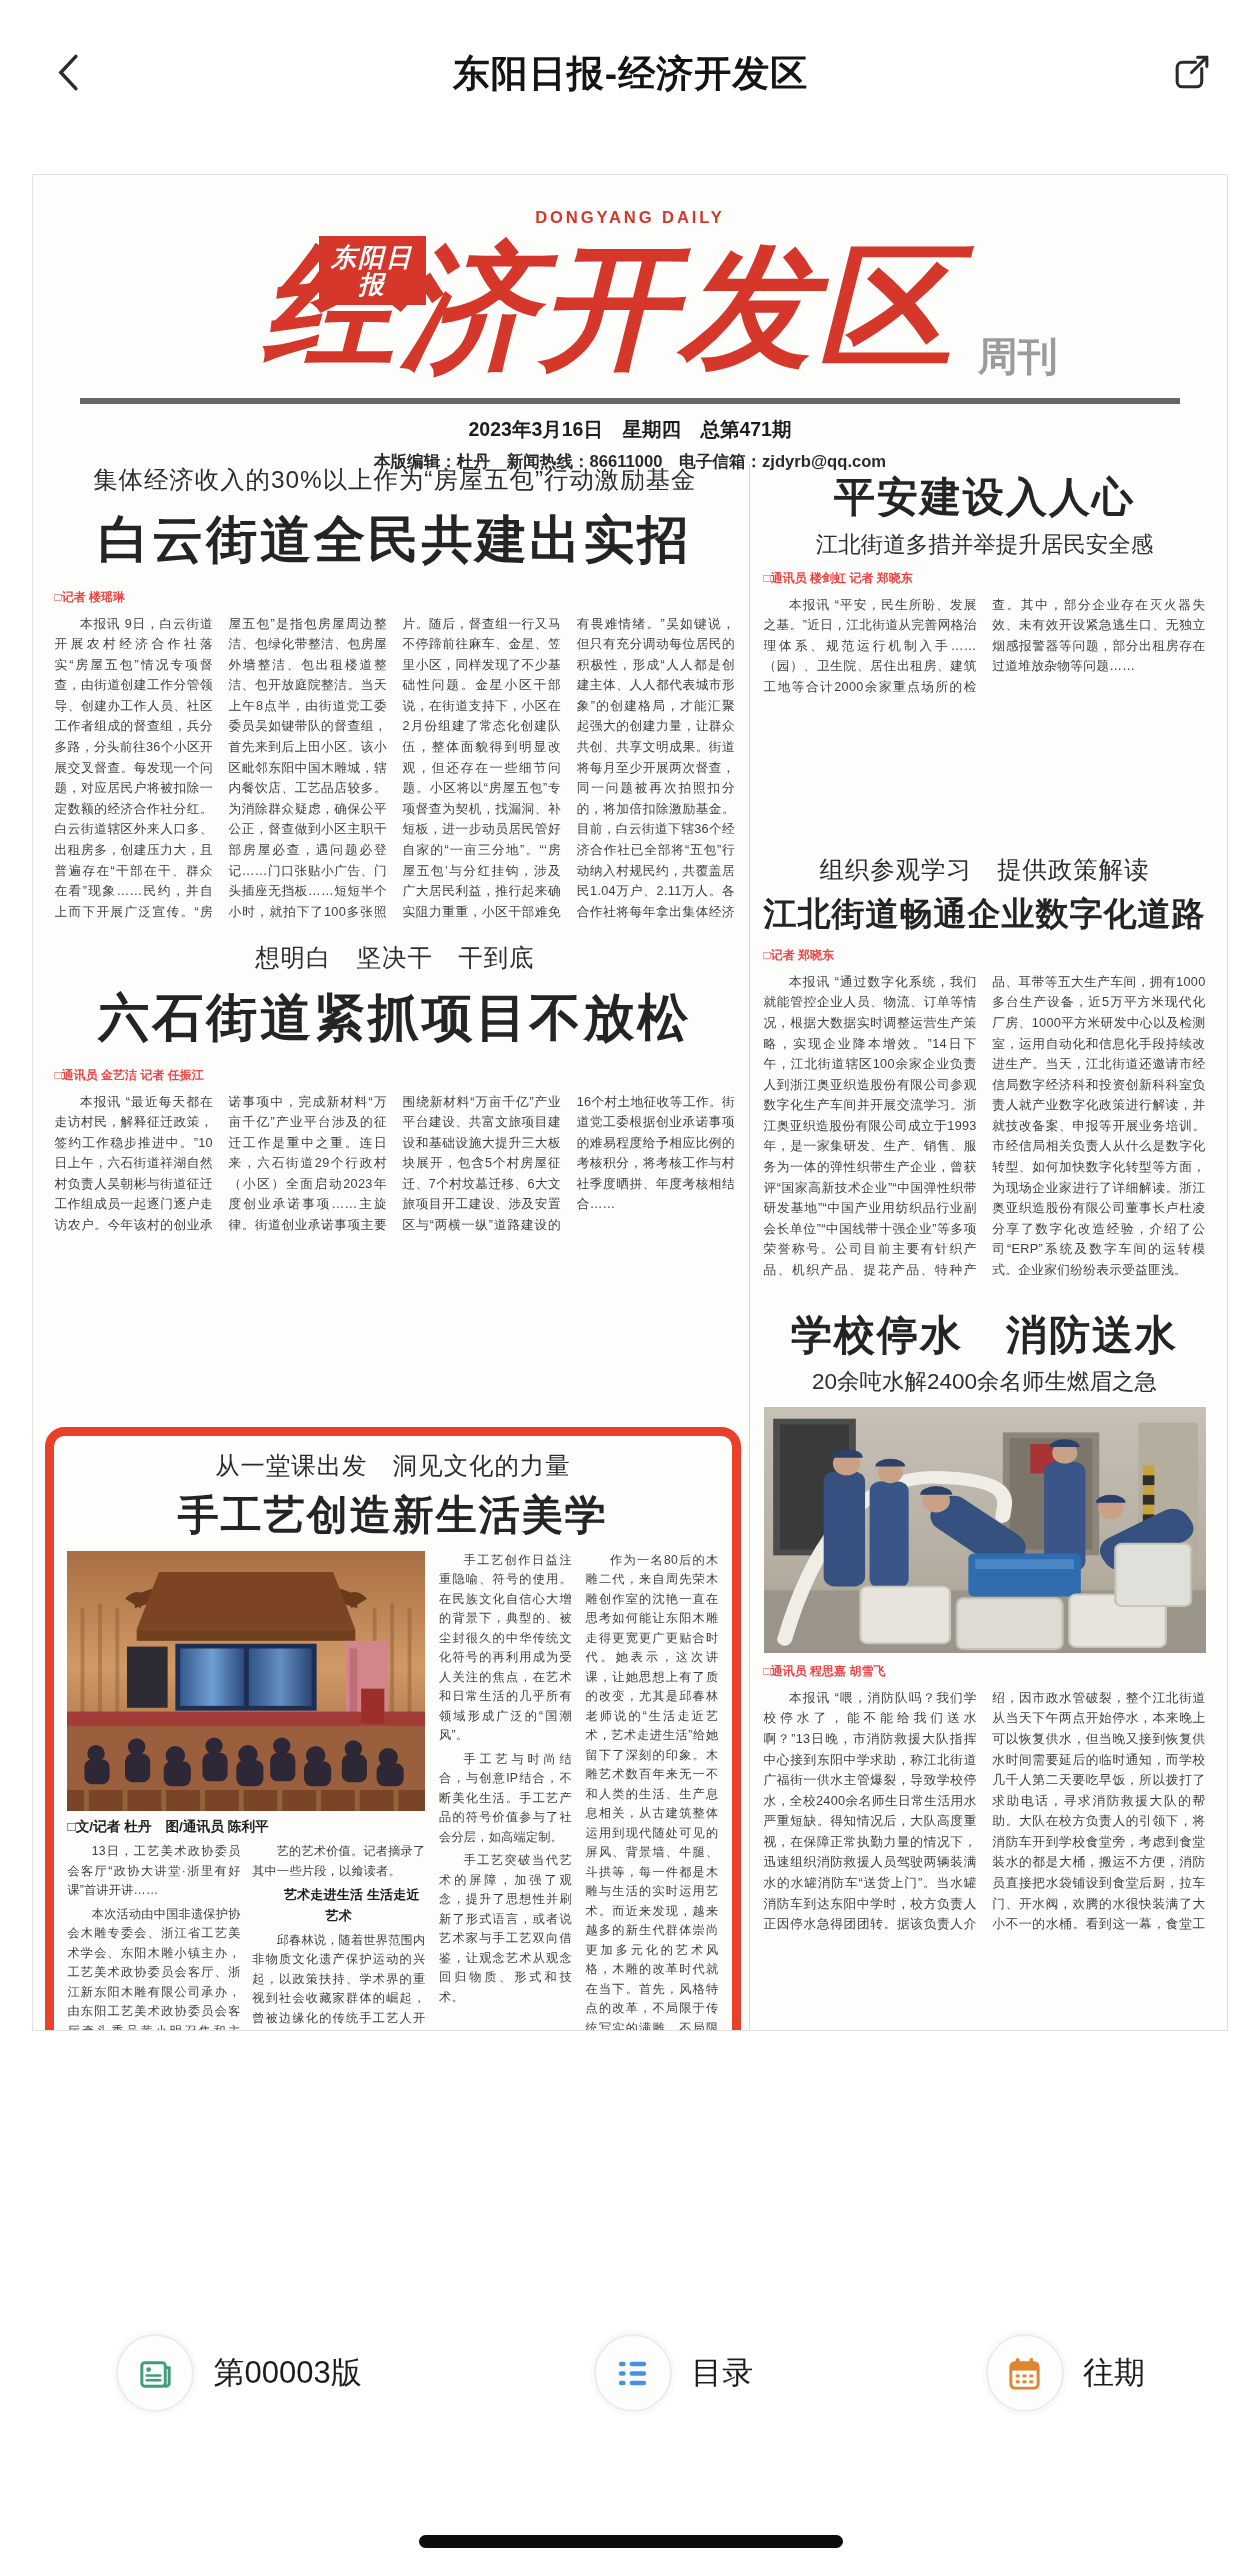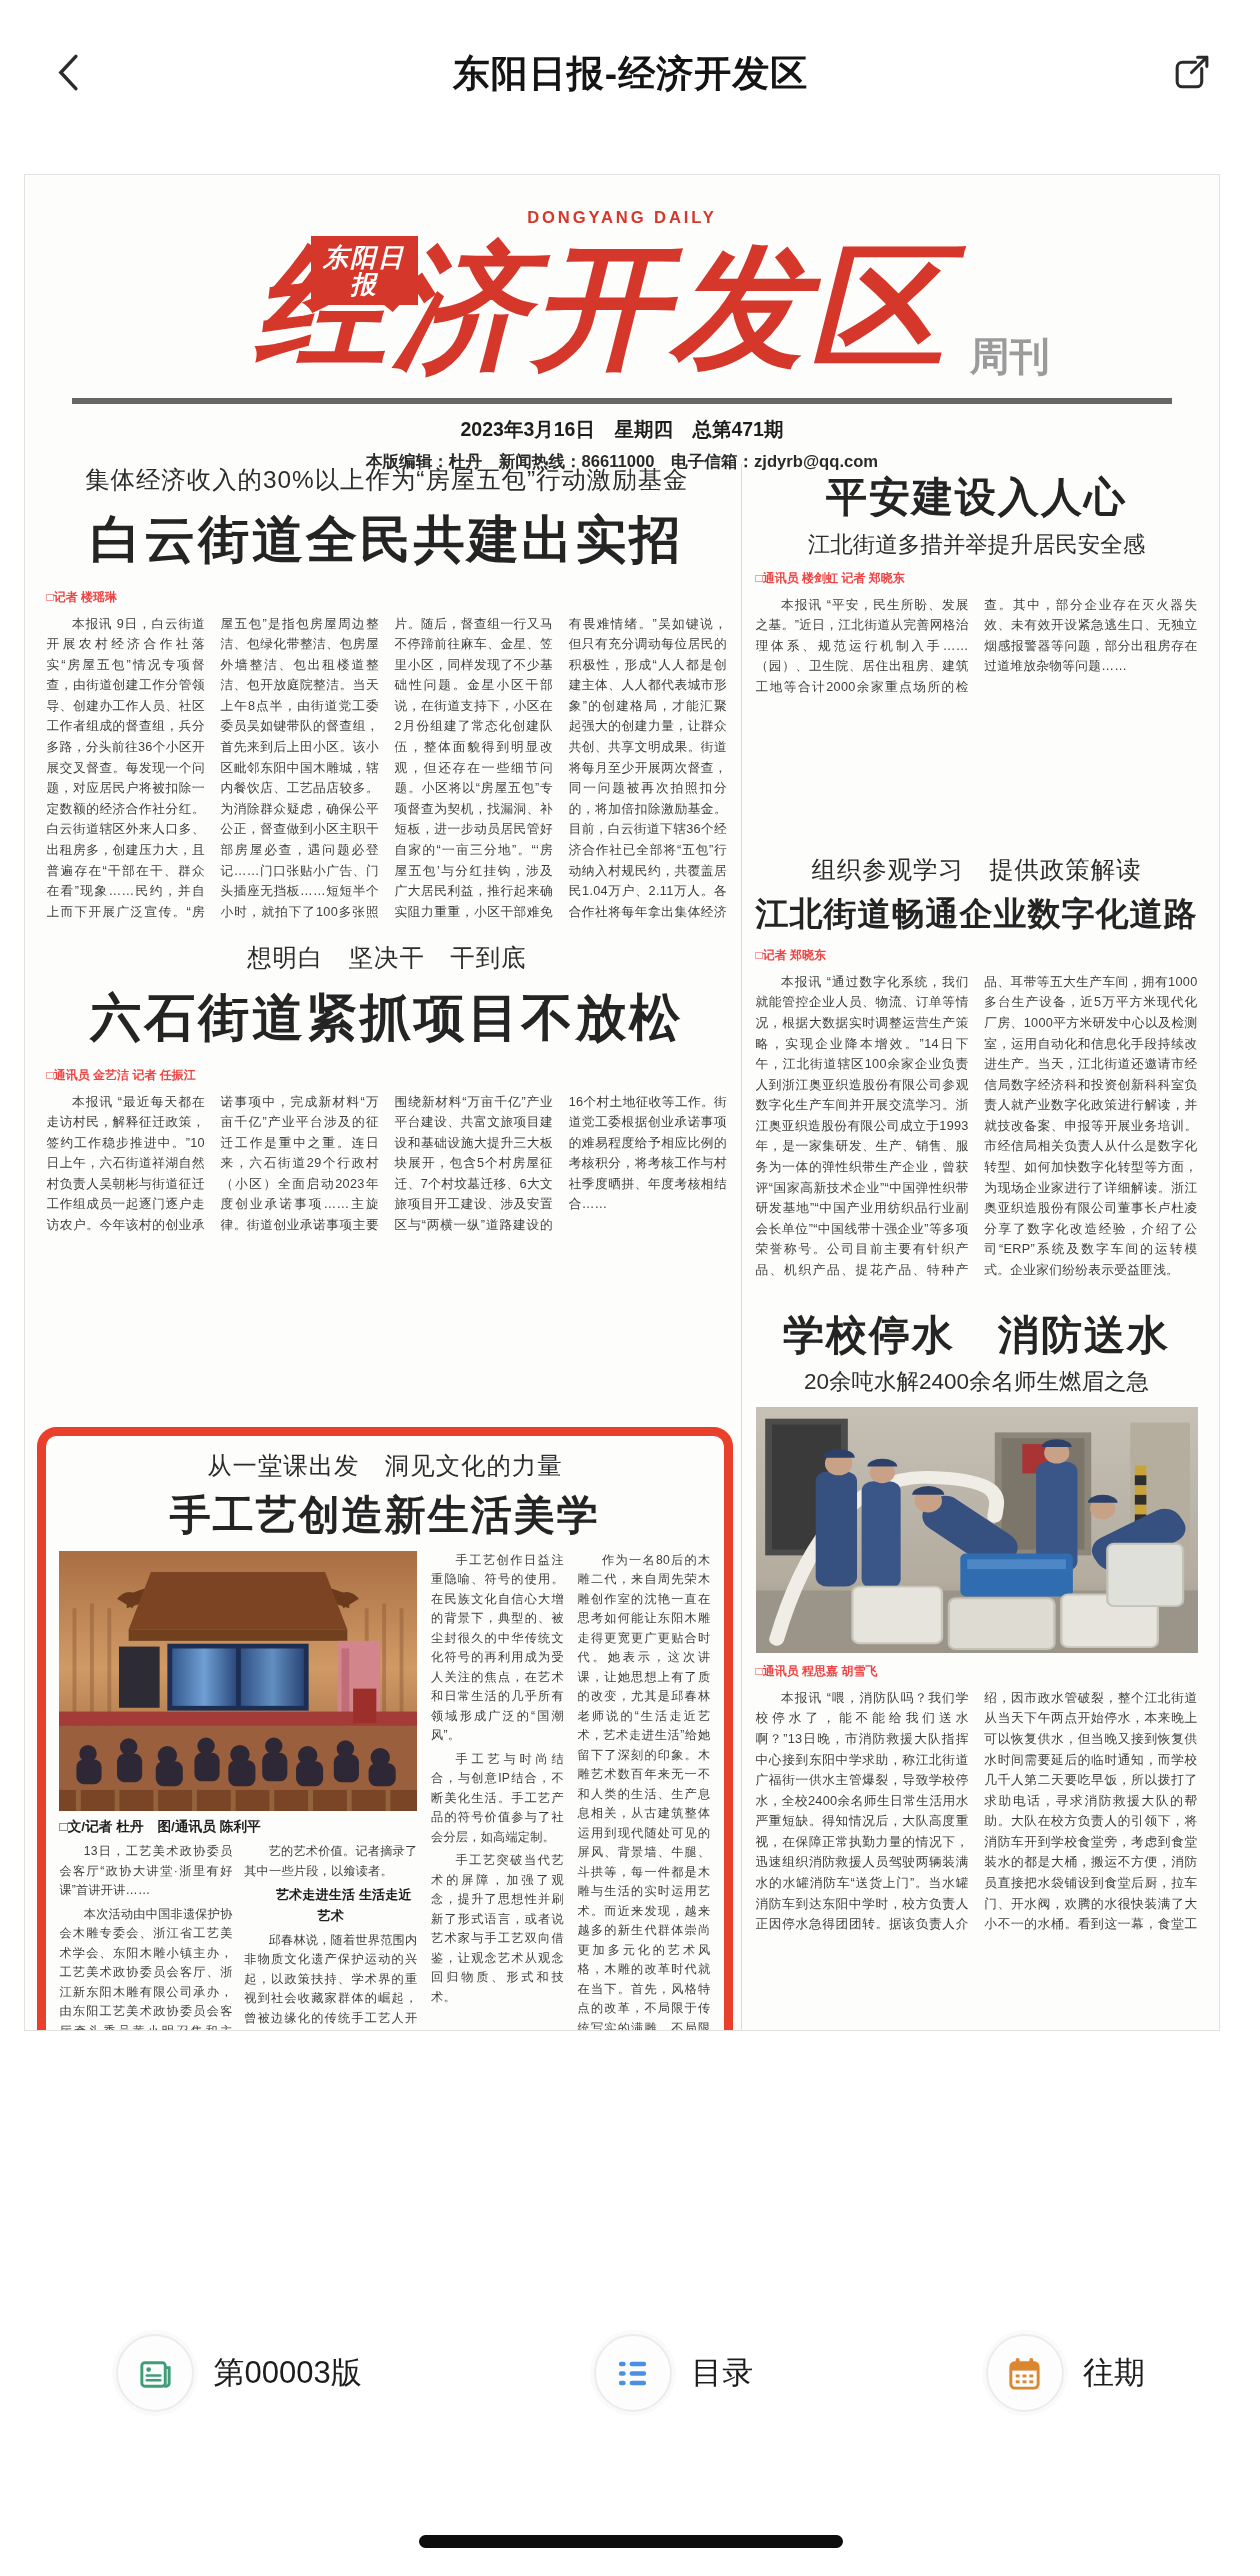--- a/index.html
+++ b/index.html
@@ -9,21 +9,21 @@
     overflow:hidden;
   }
   
   .navbar{height:147px;position:relative;display:flex;align-items:center;justify-content:center;background:#fff;}
   .nav-title{font-size:37px;font-weight:bold;color:#141414;margin:0;letter-spacing:1px;}
   .nav-btn{position:absolute;top:37px;width:70px;height:70px;background:none;border:none;padding:0;cursor:pointer;display:flex;align-items:center;justify-content:center;}
   .nav-btn.left{left:35px;}
   .nav-btn.right{right:35px;}
   
   .paper{
-    position:absolute;left:24px;top:174px;width:1196px;height:1857px;
+    position:absolute;left:32px;top:174px;width:1196px;height:1857px;
     background:#fdfdfc;border:1px solid #e2e2e0;box-sizing:border-box;
     padding:23.5px 21.5px;overflow:hidden;
   }
   .masthead{position:relative;text-align:center;height:256px;}
   .mh-english{color:#d5372b;font-size:16.6px;font-weight:bold;letter-spacing:2.9px;padding-top:9.8px;}
   .mh-row{position:relative;height:164px;margin-top:2px;}
   .mh-logo{
     position:absolute;left:264px;top:5.9px;background:#d5372b;color:#fff;
     font-size:25.4px;font-weight:bold;font-style:italic;padding:7.8px 9.8px;line-height:1.05;
     width:107px;box-sizing:border-box;letter-spacing:2px;

